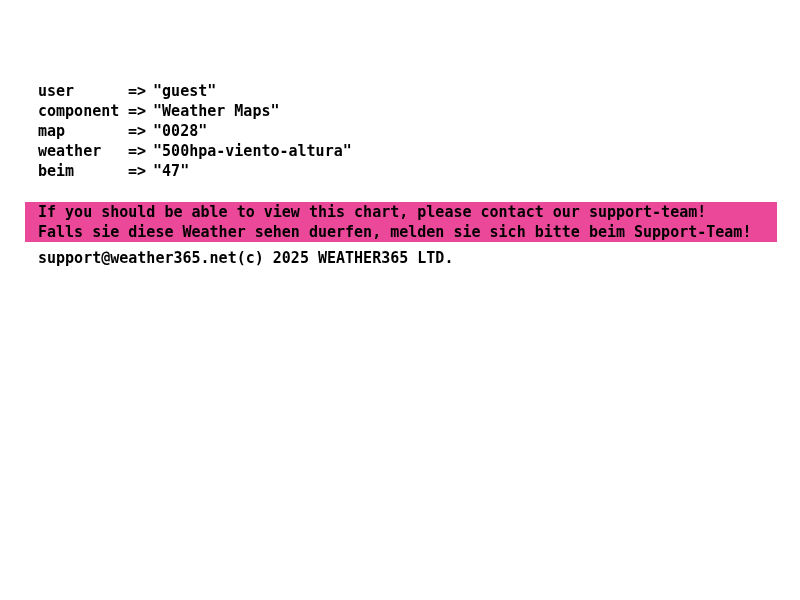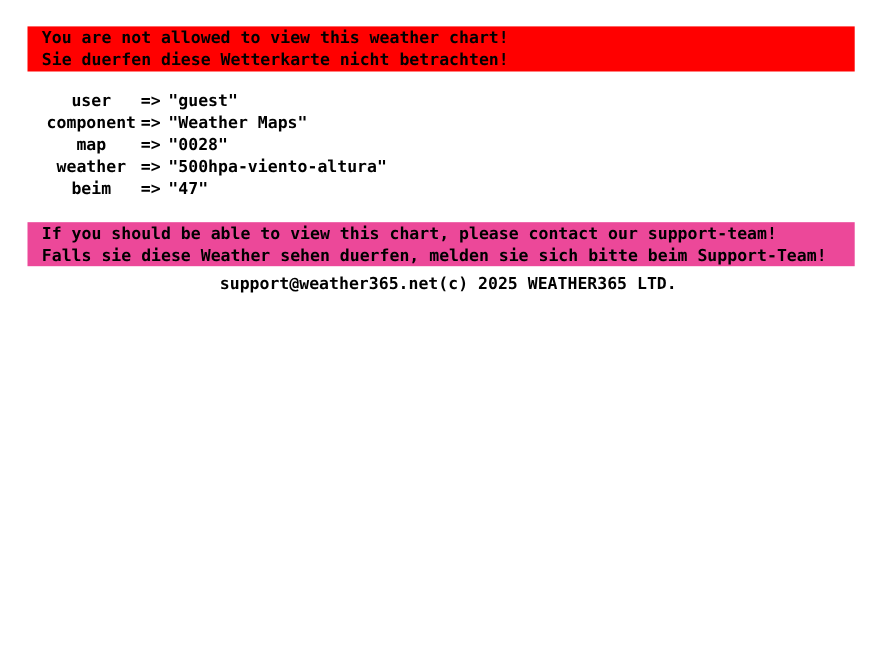--- a/index.html
+++ b/index.html
@@ -26,42 +26,38 @@
   }
   .banner-red { top: 24px; }
   .banner-green { top: 202px; height: 40px; }
   .kv-block {
     position: absolute;
     left: 38px;
     top: 81px;
     line-height: 20px;
     white-space: nowrap;
   }
-  .kv-key { display: inline-block; width: 90px; text-align: center; }
+  .kv-key { display: inline-block; width: 90px; }
   .kv-value { margin-left: 7px; }
   .footer {
     position: absolute;
     left: 38px;
     top: 248px;
     width: 739px;
     display: flex;
-    justify-content: center;
+    justify-content: flex-start;
     line-height: 20px;
     white-space: nowrap;
   }
 </style>
 </head>
 <body>
 
 <div class="page">
 
-  <div class="banner banner-red" style="background: rgb(255, 0, 0);">
-    <div>You are not allowed to view this weather chart!</div>
-    <div>Sie duerfen diese Wetterkarte nicht betrachten!</div>
-  </div>
 
   <div class="kv-block">
     <div class="kv-row">
       <span class="kv-key">user</span><span class="kv-arrow">=&gt;</span><span class="kv-value">"guest"</span>
     </div>
     <div class="kv-row">
       <span class="kv-key">component</span><span class="kv-arrow">=&gt;</span><span class="kv-value">"Weather Maps"</span>
     </div>
     <div class="kv-row">
       <span class="kv-key">map</span><span class="kv-arrow">=&gt;</span><span class="kv-value">"0028"</span>

